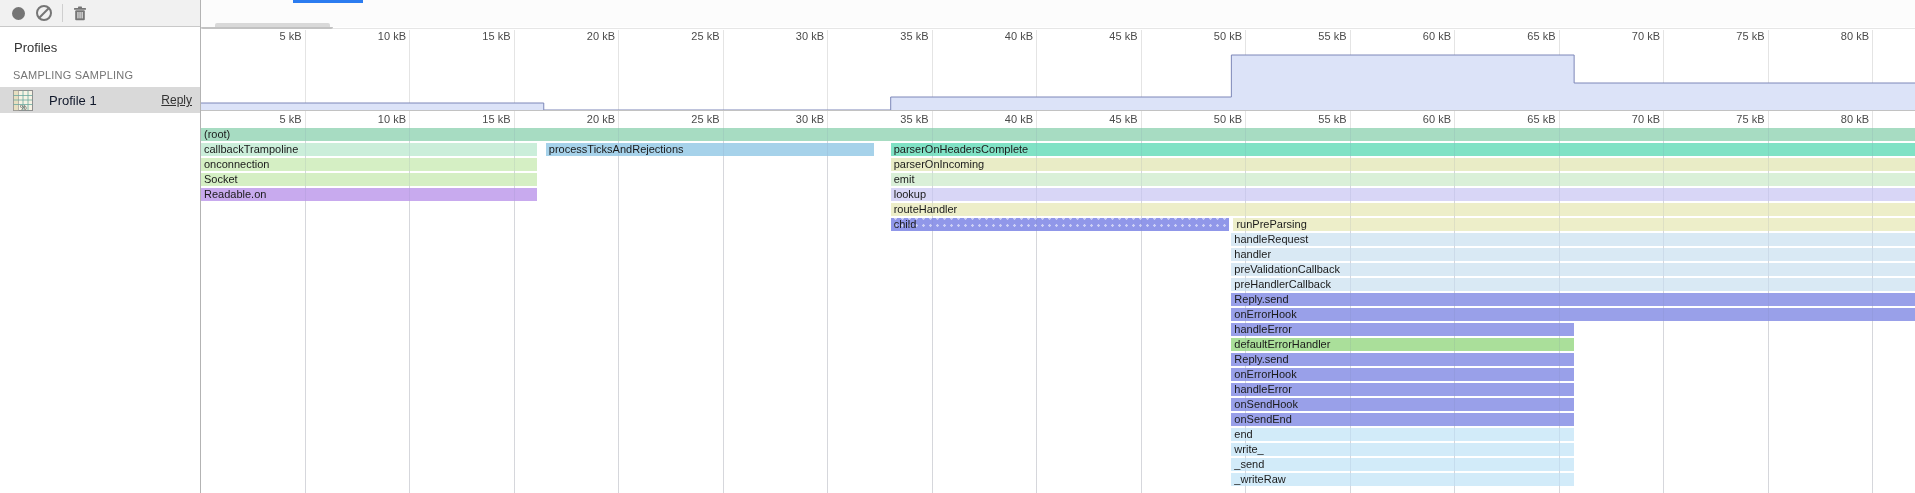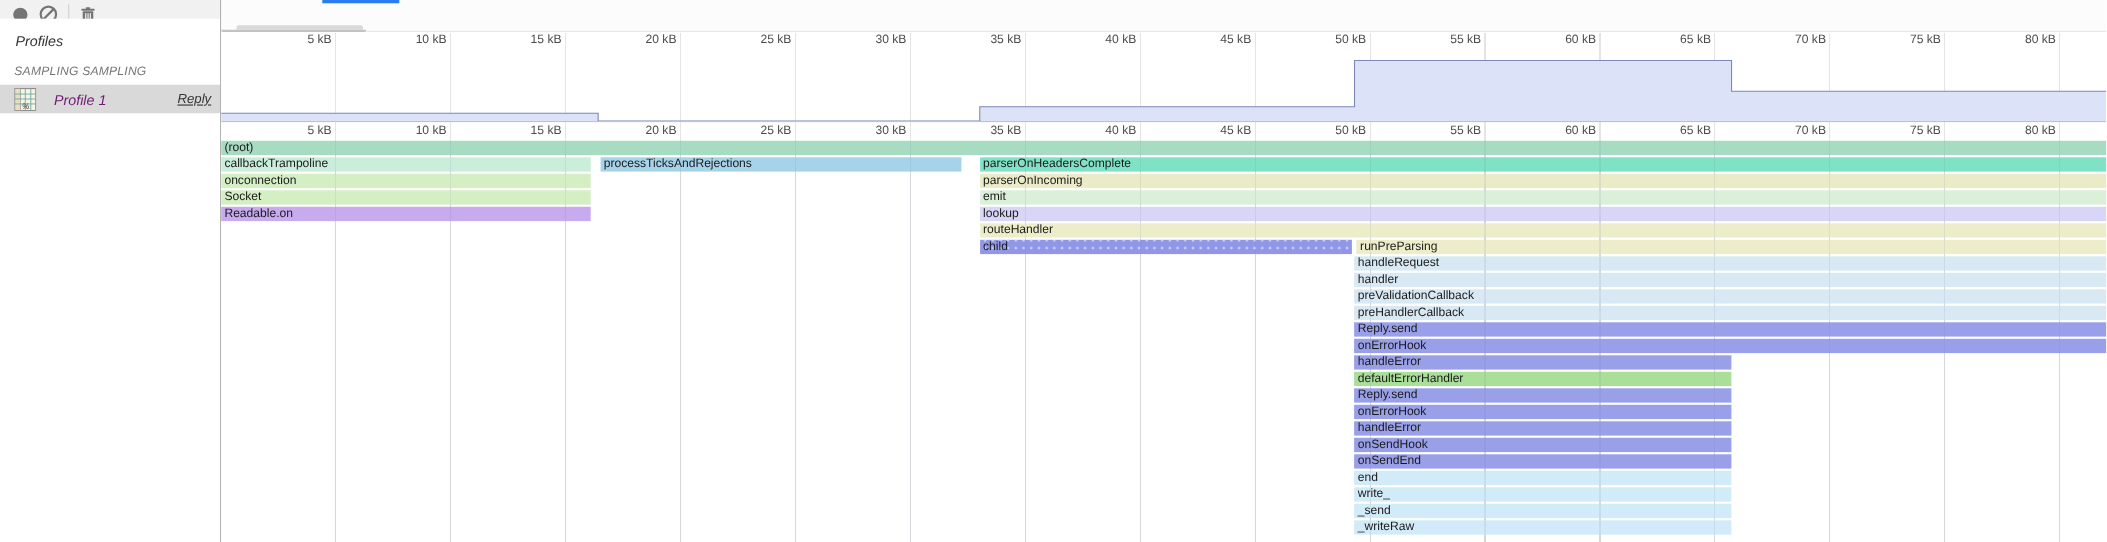--- a/index.html
+++ b/index.html
@@ -21,29 +21,29 @@
   .tool-sep{width:1px;height:18px;background:#cfcfcf;margin-left:10px;}
   .trash-svg{margin-left:9px;}
   .tab-indicator{position:absolute;top:0;height:3px;background:#2b7cf0;}
   .view-select{
     position:absolute;left:215px;top:23px;width:115px;height:17px;background:#d9d9d9;border-radius:2px;
     display:flex;align-items:center;cursor:pointer;
   }
   .view-select .label{font-size:12px;color:#2b2b2b;padding-left:8px;flex:1;}
   .view-select .arrow{font-size:8px;color:#555;padding-right:7px;}
   
-  .sidebar{position:absolute;left:0;top:17px;width:200px;height:352px;background:#fff;font-style:italic;}
+  .sidebar{position:absolute;left:0;top:27px;width:200px;height:352px;background:#fff;}
   .sidebar-title{position:absolute;left:14px;top:13px;font-size:13px;color:#333;}
   .sidebar-section{position:absolute;left:13px;top:42px;font-size:11px;color:#757575;letter-spacing:.2px;}
   .profile-row{
     position:absolute;left:0;top:60px;width:200px;height:26px;background:#d9d9d9;
     display:flex;align-items:center;cursor:pointer;
   }
   .profile-icon{margin-left:13px;width:20px;height:21px;flex:none;}
-  .profile-name{font-size:13px;color:#701a75;margin-left:16px;flex:1;}
+  .profile-name{font-size:13px;color:#0f172a;margin-left:16px;flex:1;}
   .save-link{font-size:12px;color:#333;text-decoration:underline;margin-right:8px;cursor:pointer;}
   .pane-divider{position:absolute;left:200px;top:0;width:1px;height:493px;background:#b3b3b3;}
   
   .chartpane{position:absolute;left:201px;top:27px;width:1714px;height:466px;background:#fff;overflow:hidden;}
   .gridlines{
     position:absolute;left:0;top:3px;width:1714px;height:463px;pointer-events:none;
     background:repeating-linear-gradient(to right,transparent 0px,transparent 103.5px,#e4e4e4 103.5px,#e4e4e4 104.5px);
   }
   .scroll-thumb{position:absolute;left:0;top:-2px;width:132px;height:4px;background:#c2c2c2;border-radius:2px;cursor:pointer;}
   .scroll-track{position:absolute;left:0;top:1px;width:1714px;height:1px;background:#e6e6e6;}

